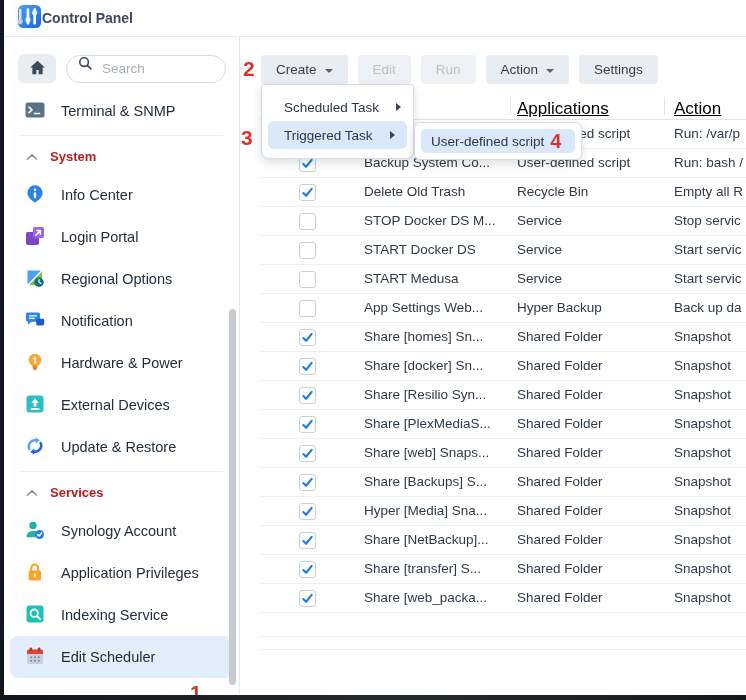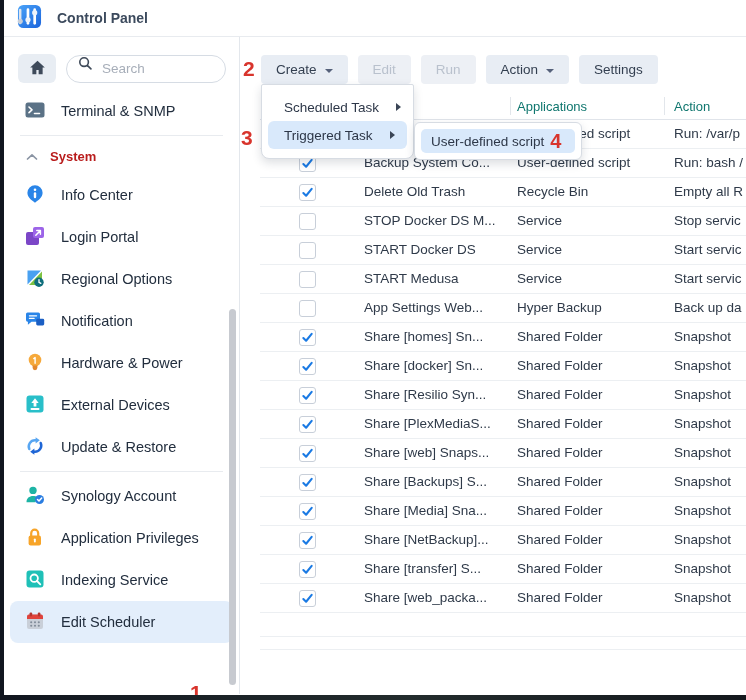--- a/index.html
+++ b/index.html
@@ -6,21 +6,21 @@
   html,body { margin:0; padding:0; }
   body {
     width:746px; height:700px; overflow:hidden; position:relative;
     font-family:"Liberation Sans", sans-serif;
     background:linear-gradient(90deg,#11161f,#232c2d 55%,#14181d);
   }
   .window { position:absolute; left:4px; top:0; right:0; bottom:5px; background:#fff; overflow:hidden; }
 
   
   .titlebar { height:37px; border-bottom:1px solid #e8ebef; display:flex; align-items:center; padding-left:13px; background:#fff; }
-  .title { margin-left:15px; font-size:14px; font-weight:bold; color:#3c4a5d; }
+  .title { font-size:14px; font-weight:bold; color:#3c4a5d; }
 
   .wbody { display:flex; height:calc(100% - 38px); }
 
   
   .sidebar { width:236px; min-width:236px; border-right:1px solid #e3e7ec; position:relative; padding-top:17px; background:#fff; }
   .side-top { display:flex; gap:10px; padding:0 13px 0 14px; align-items:center; height:29px; }
   .home-btn { width:38px; height:29px; background:#e8edf3; border:none; border-radius:6px; display:flex; align-items:center; justify-content:center; cursor:pointer; }
   .search-box { flex:1; height:28px; border:1px solid #d6dce4; border-radius:14px; display:flex; padding:0 11px; gap:7px; background:#fff; }
   .search-box input { border:none; outline:none; width:100%; font-size:13.5px; color:#333; background:transparent; font-family:inherit; }
   .search-box input::placeholder { color:#a7aeb9; }
@@ -33,21 +33,21 @@
   .scroll-thumb { position:absolute; right:3px; top:272px; width:7px; height:376px; background:#c7cad0; border-radius:4px; }
 
   
   .main { flex:1; position:relative; background:#fff; }
   .toolbar { position:absolute; top:18px; left:21px; display:flex; gap:10px;align-items:flex-end; }
   .tbtn { height:29px; padding:0 15px; background:#e8edf4; border:none; border-radius:4px; font-size:13.5px; color:#333f50; display:flex; align-items:center; gap:8px; font-family:inherit; cursor:pointer; }
   .tbtn.disabled { color:#b9c1cd; background:#edf0f5; cursor:default; }
   .caret-down { width:0; height:0; border-left:4px solid transparent; border-right:4px solid transparent; border-top:4.5px solid #55617a; margin-top:2px; }
 
   .grid-header { position:absolute; top:55px; left:20px; right:0; height:28px; border-bottom:1px solid #e0e4ea; }
-  .gh-label { position:absolute; top:7px; font-size:13px; color:#0f766e; cursor:pointer; }
+  .gh-label { position:absolute; top:7px; font-size:17px; color:#000000; cursor:pointer;text-decoration:underline; }
   .gh-apps { left:257px; }
   .gh-action { left:414px; }
   .gh-sep { position:absolute; top:5px; height:18px; width:1px; background:#e2e6eb; }
   .gh-sep1 { left:250px; } .gh-sep2 { left:404px; }
 
   .rows { position:absolute; top:83px; left:20px; right:0; }
   .trow { height:29px; border-bottom:1px solid #eceff2; position:relative; }
   .cb { position:absolute; left:39px; top:6px; width:17px; height:17px; border:1px solid #c8cfd9; border-radius:3px; background:#fff; cursor:pointer; }
   .cb svg { display:none; position:absolute; left:1px; top:1px; }
   .cb.checked svg { display:block; }
@@ -219,20 +219,28 @@
                 <path d="M10.6 1.2l4.2 3.1-4.2 3.1z" fill="#58a6f2"></path>
                 <path d="M15.7 7A6.2 6.2 0 0 1 10 15.7H8.8" stroke="#1f66d6" stroke-width="2.5" fill="none" stroke-linecap="round"></path>
                 <path d="M9.4 12.6l-4.2 3.1 4.2 3.1z" fill="#1f66d6"></path>
               </svg>
           </span>
           <span>Update &amp; Restore</span>
         </div>
 
         <div class="side-divider"></div>
 
+        <div class="side-section">
+          <span>
+            <svg width="12" height="8" viewBox="0 0 12 8">
+                <path d="M1.5 6 6 1.8 10.5 6" stroke="#8a94a3" stroke-width="1.7" fill="none" stroke-linecap="round" stroke-linejoin="round"></path>
+              </svg>
+          </span>
+          <span>Services</span>
+        </div>
 
         <div class="side-item">
           <span>
             <svg width="20" height="20" viewBox="0 0 20 20">
                 <circle cx="8" cy="5.4" r="3.7" fill="#1db4a5"></circle>
                 <path d="M1.5 17.2c0-4 2.9-6.2 6.5-6.2 1.7 0 3.2.5 4.3 1.3a5.3 5.3 0 0 0-1.7 4.9z" fill="#1db4a5"></path>
                 <circle cx="14.5" cy="14.5" r="4.5" fill="#2a7de1"></circle>
                 <path d="M12.5 14.5l1.5 1.5 2.7-3" stroke="#fff" stroke-width="1.5" fill="none" stroke-linecap="round" stroke-linejoin="round"></path>
               </svg>
           </span>
@@ -438,21 +446,21 @@
           <span class="tcell c-name">Share [Backups] S...</span>
           <span class="tcell c-app">Shared Folder</span>
           <span class="tcell c-action">Snapshot</span>
         </div>
           <div class="trow">
           <span class="cb checked">
             <svg width="13" height="13" viewBox="0 0 14 14">
                 <path d="M2.5 7.5l3 3 6-7.5" stroke="#1a7ae4" stroke-width="2.2" fill="none" stroke-linecap="round" stroke-linejoin="round"></path>
               </svg>
           </span>
-          <span class="tcell c-name">Share [Media] Sna...</span>
+          <span class="tcell c-name">Hyper [Media] Sna...</span>
           <span class="tcell c-app">Shared Folder</span>
           <span class="tcell c-action">Snapshot</span>
         </div>
           <div class="trow">
           <span class="cb checked">
             <svg width="13" height="13" viewBox="0 0 14 14">
                 <path d="M2.5 7.5l3 3 6-7.5" stroke="#1a7ae4" stroke-width="2.2" fill="none" stroke-linecap="round" stroke-linejoin="round"></path>
               </svg>
           </span>
           <span class="tcell c-name">Share [NetBackup]...</span>

